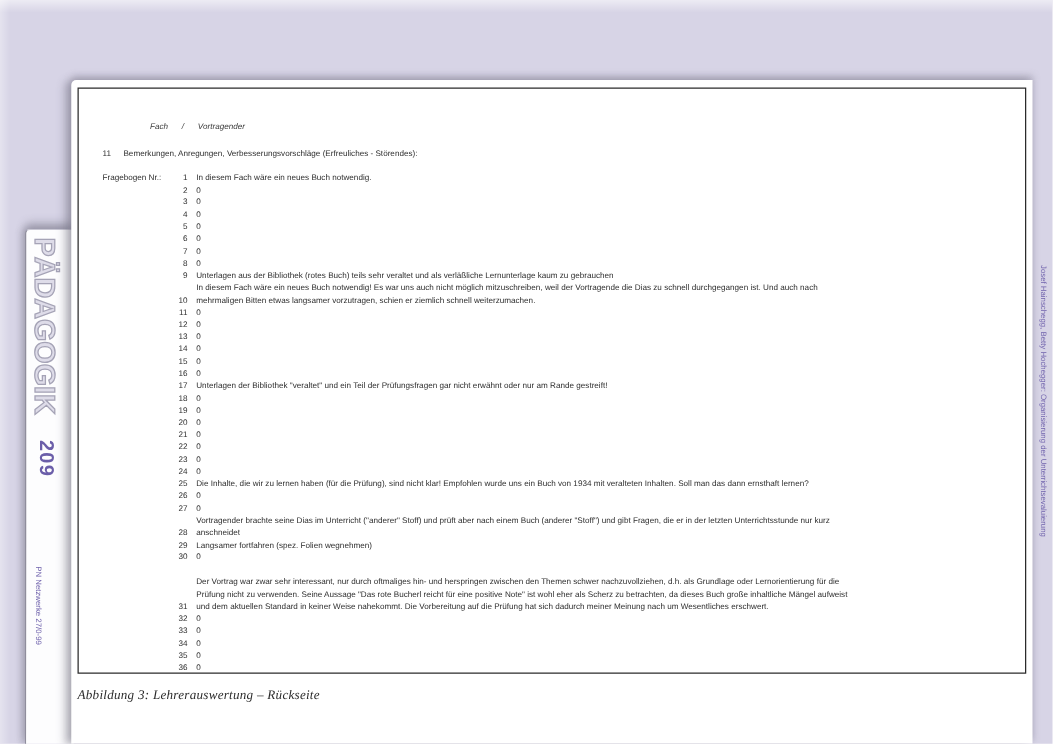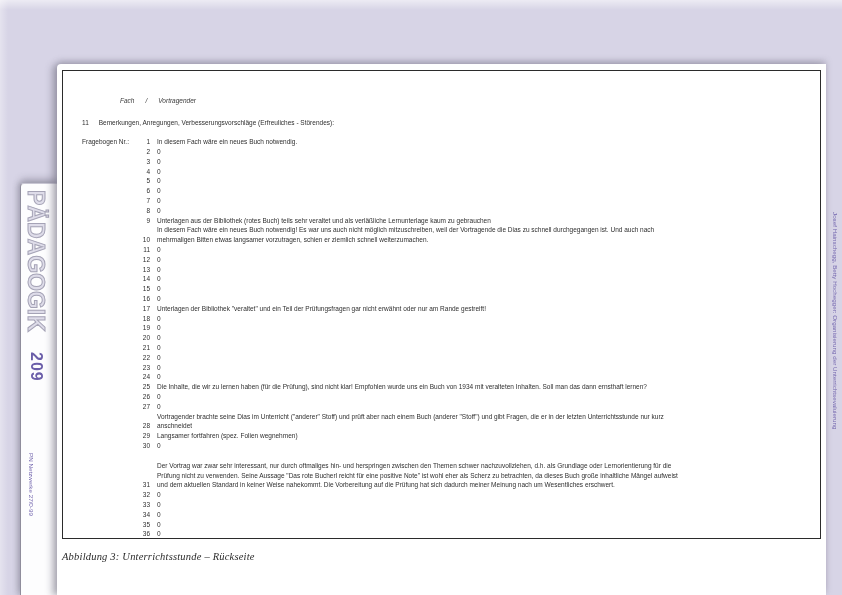--- a/index.html
+++ b/index.html
@@ -262,19 +262,19 @@
         </div>
         <div class="qrow">
           <span class="num">36</span>
           <span class="txt">0</span>
         </div>
       </div>
 
   </div>
 </div>
 
-<div class="caption">Abbildung 3: Unterrichtsstunde – Rückseite</div>
+<div class="caption">Abbildung 3: Lehrerauswertung – Rückseite</div>
 
 <div class="scaled-wrap right-ref-wrap">
   <div class="inner">
     <div class="right-ref">Josef Hainschegg, Betty Hochegger: Organisierung der Unterrichtsevaluierung</div>
   </div>
 </div>
 
 </body></html>

